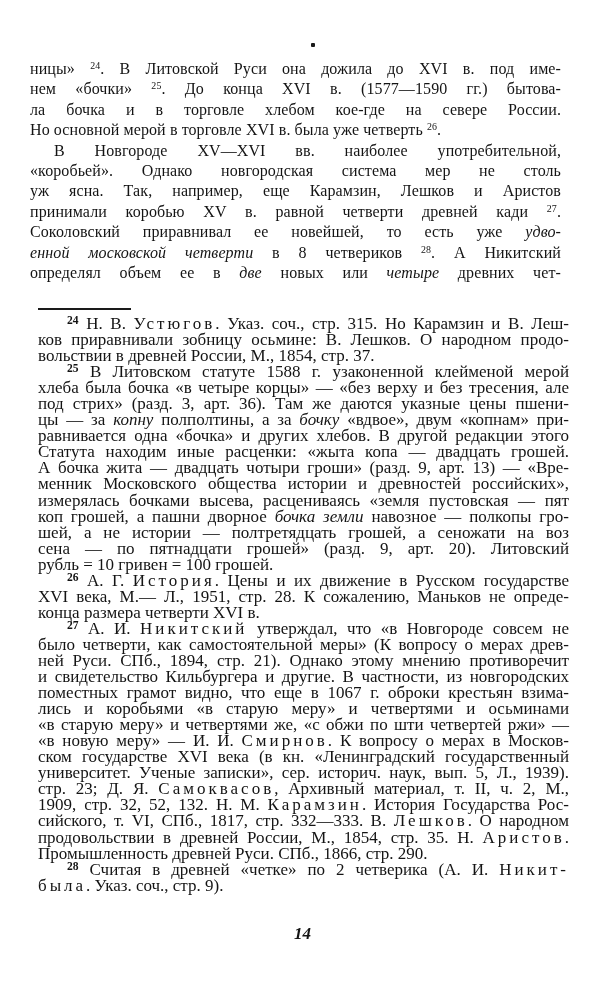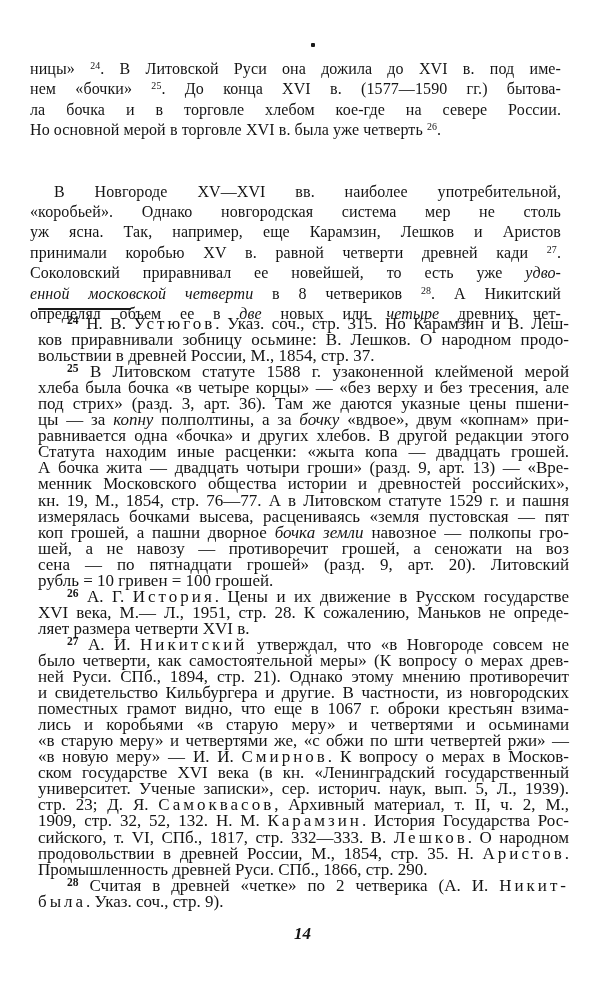--- a/index.html
+++ b/index.html
@@ -20,21 +20,21 @@
 </head>
 <body>
 
 <div class="dot"></div>
 
 <div class="main" id="main-text">
     <span class="line">ницы» <sup>24</sup>. В Литовской Руси она дожила до XVI в. под име-</span>
     <span class="line">нем «бочки» <sup>25</sup>. До конца XVI в. (1577—1590 гг.) бытова-</span>
     <span class="line">ла бочка и в торговле хлебом кое-где на севере России.</span>
     <span class="line last">Но основной мерой в торговле XVI в. была уже четверть <sup>26</sup>.</span>
-    <span class="line" style="padding-left: 24px; margin-top: 41px;">В Новгороде XV—XVI вв. наиболее употребительной,</span>
+    <span class="line" style="padding-left: 24px;">В Новгороде XV—XVI вв. наиболее употребительной,</span>
     <span class="line">«коробьей». Однако новгородская система мер не столь</span>
     <span class="line">уж ясна. Так, например, еще Карамзин, Лешков и Аристов</span>
     <span class="line">принимали коробью XV в. равной четверти древней кади <sup>27</sup>.</span>
     <span class="line">Соколовский приравнивал ее новейшей, то есть уже <em>удво-</em></span>
     <span class="line"><em>енной московской четверти</em> в 8 четвериков <sup>28</sup>. А Никитский</span>
     <span class="line">определял объем ее в <em>две</em> новых или <em>четыре</em> древних чет-</span>
   </div>
 
 <div class="rule"></div>
 
@@ -46,31 +46,30 @@
     </div>
     <div>
       <span class="line first"><sup>25</sup> В Литовском статуте 1588 г. узаконенной клейменой мерой</span>
       <span class="line">хлеба была бочка «в четыре корцы» — «без верху и без тресения, але</span>
       <span class="line">под стрих» (разд. 3, арт. 36). Там же даются указные цены пшени-</span>
       <span class="line">цы — за <em>копну</em> полполтины, а за <em>бочку</em> «вдвое», двум «копнам» при-</span>
       <span class="line">равнивается одна «бочка» и других хлебов. В другой редакции этого</span>
       <span class="line">Статута находим иные расценки: «жыта копа — двадцать грошей.</span>
       <span class="line">А бочка жита — двадцать чотыри гроши» (разд. 9, арт. 13) — «Вре-</span>
       <span class="line">менник Московского общества истории и древностей российских»,</span>
-      <span class="line">кн. 19, М., 1854, стр. 76—77. А в Литовском статуте 1529 г. и пашня</span>
       <span class="line">измерялась бочками высева, расцениваясь «земля пустовская — пят</span>
       <span class="line">коп грошей, а пашни дворное <em>бочка земли</em> навозное — полкопы гро-</span>
-      <span class="line">шей, а не навозу — противоречит грошей, а сеножати на воз</span>
+      <span class="line">шей, а не истории — полтретядцать грошей, а сеножати на воз</span>
       <span class="line">сена — по пятнадцати грошей» (разд. 9, арт. 20). Литовский</span>
       <span class="line last">рубль = 10 гривен = 100 грошей.</span>
     </div>
     <div>
       <span class="line first"><sup>26</sup> А. Г. <span class="sp">История</span>. Цены и их движение в Русском государстве</span>
       <span class="line">XVI века, М.— Л., 1951, стр. 28. К сожалению, Маньков не опреде-</span>
-      <span class="line last">ляет размера четверти XVI в.</span>
+      <span class="line last">конца размера четверти XVI в.</span>
     </div>
     <div>
       <span class="line first"><sup>27</sup> А. И. <span class="sp">Никитский</span> утверждал, что «в Новгороде совсем не</span>
       <span class="line">было четверти, как самостоятельной меры» (К вопросу о мерах древ-</span>
       <span class="line">ней Руси. СПб., 1894, стр. 21). Однако этому мнению противоречит</span>
       <span class="line">и свидетельство Кильбургера и другие. В частности, из новгородских</span>
       <span class="line">поместных грамот видно, что еще в 1067 г. оброки крестьян взима-</span>
       <span class="line">лись и коробьями «в старую меру» и четвертями и осьминами</span>
       <span class="line">«в старую меру» и четвертями же, «с обжи по шти четвертей ржи» —</span>
       <span class="line">«в новую меру» — И. И. <span class="sp">Смирнов</span>. К вопросу о мерах в Москов-</span>

